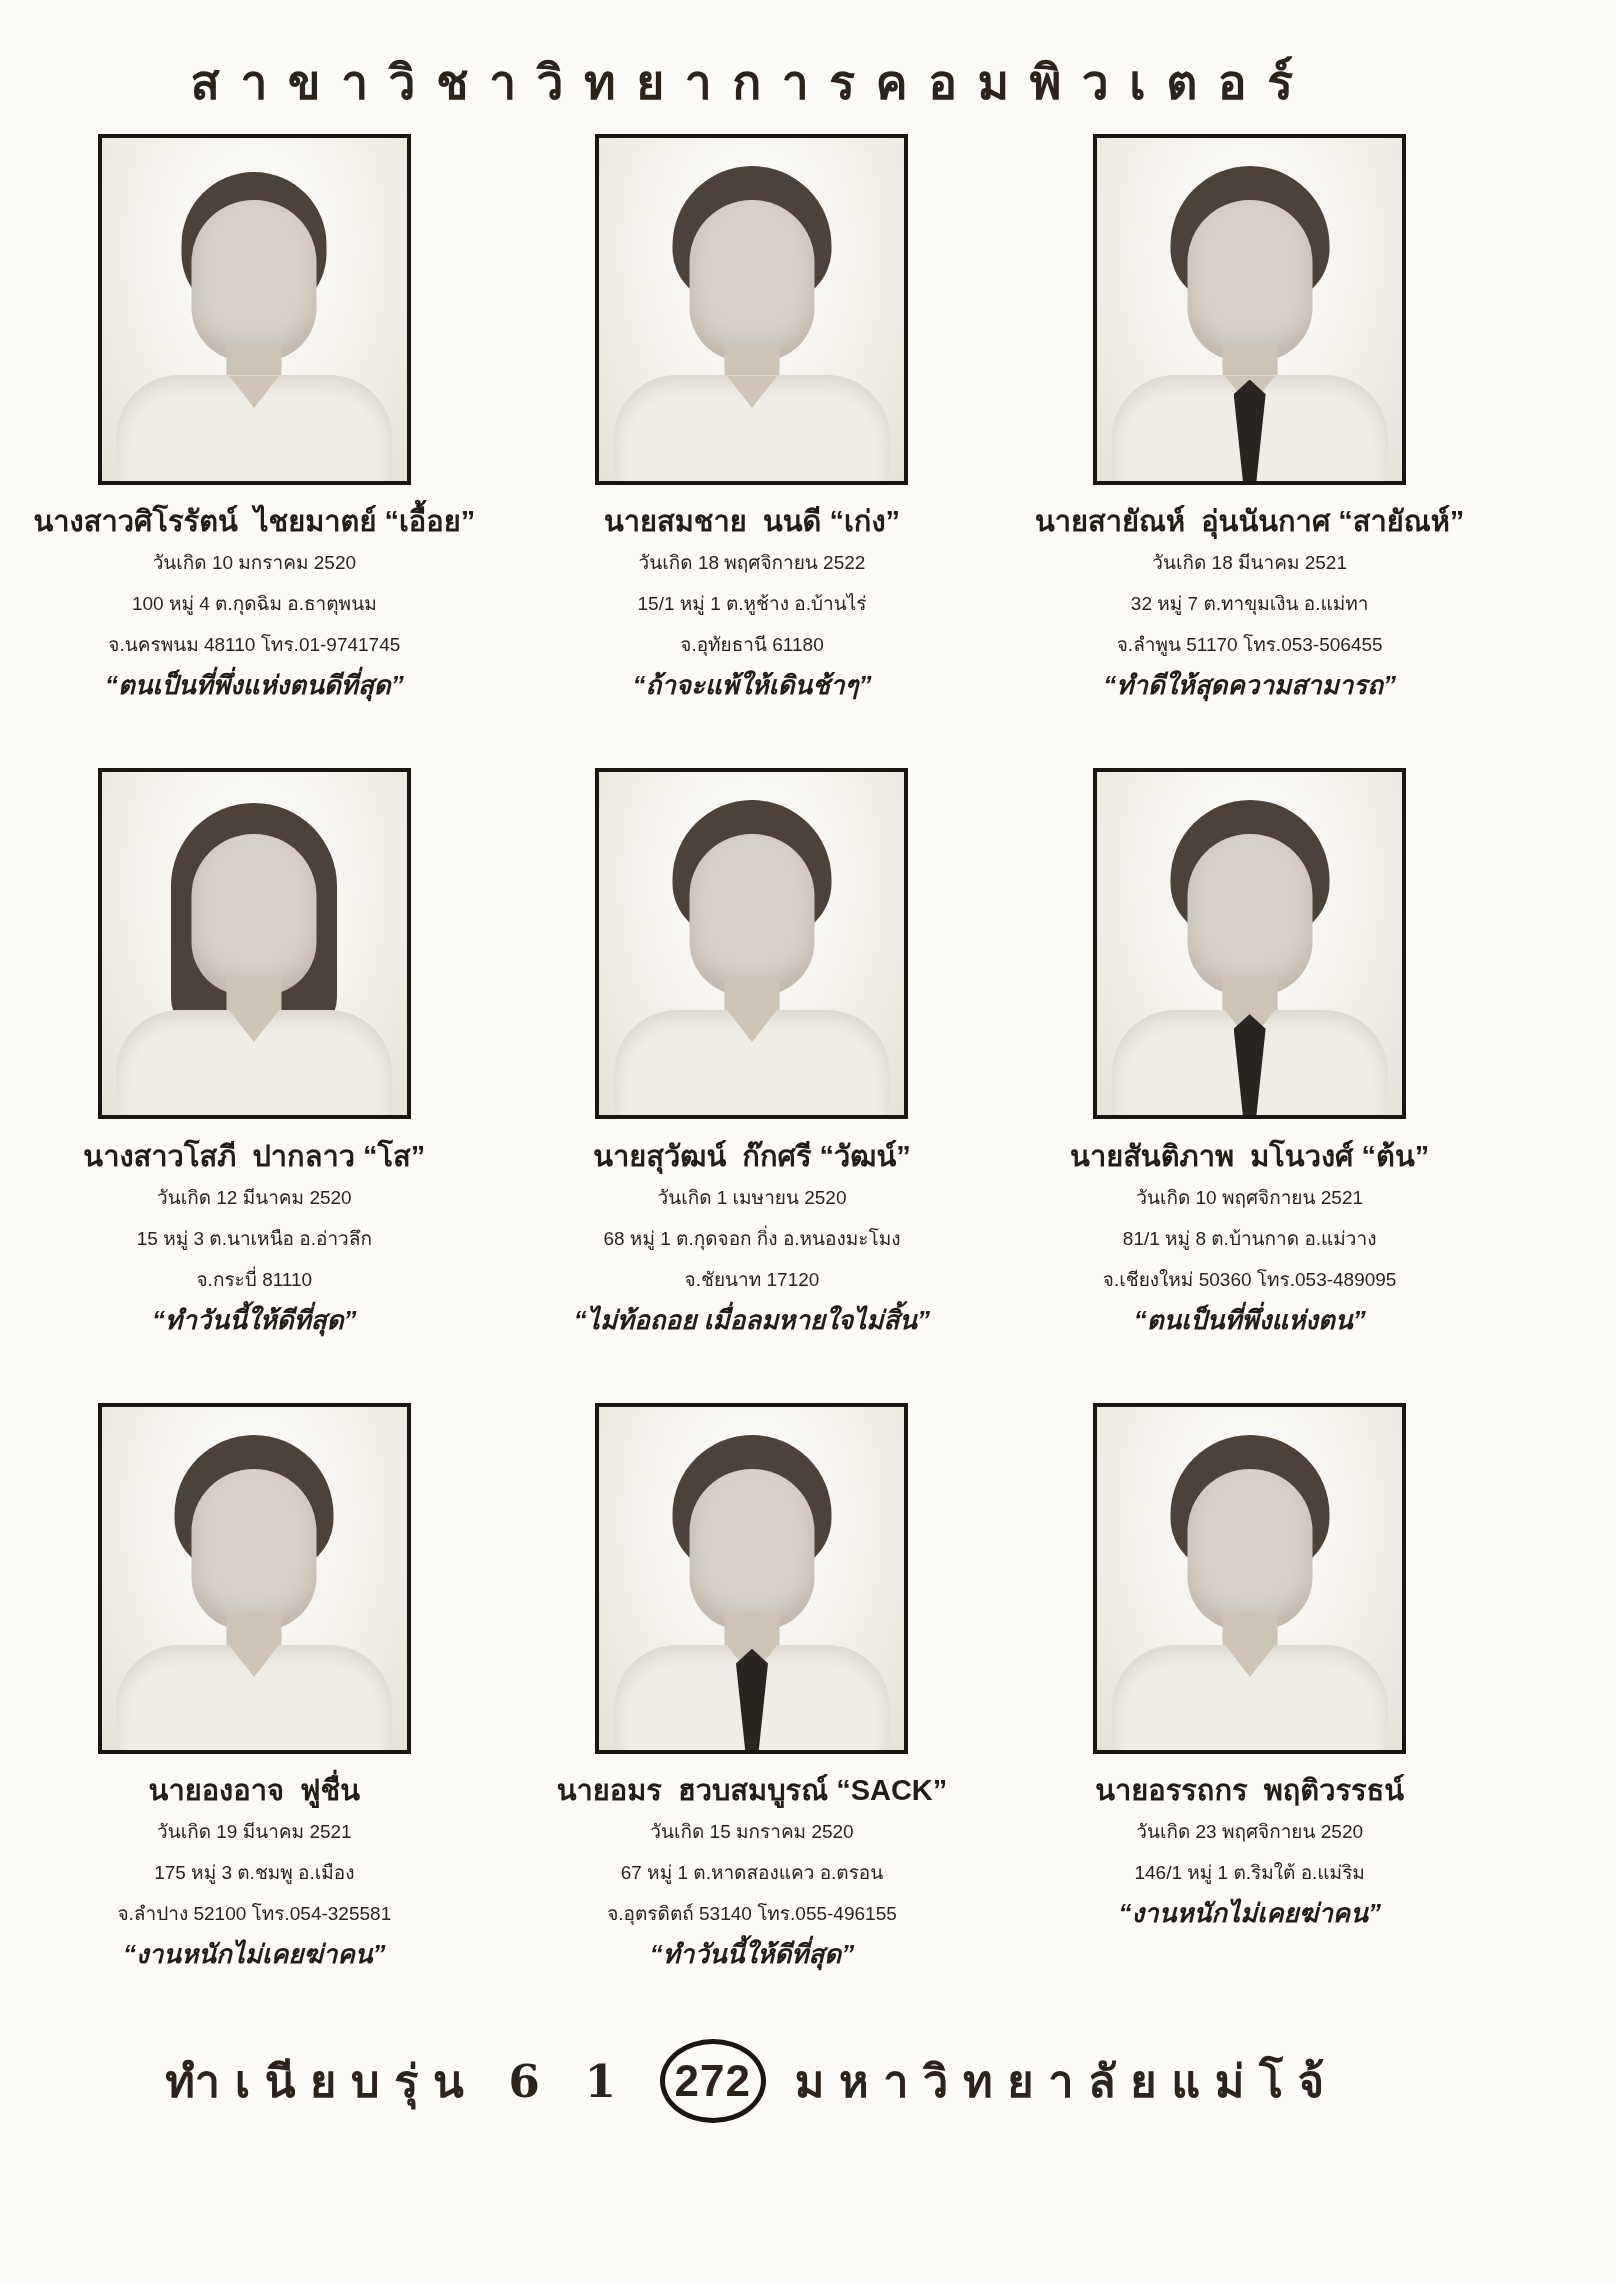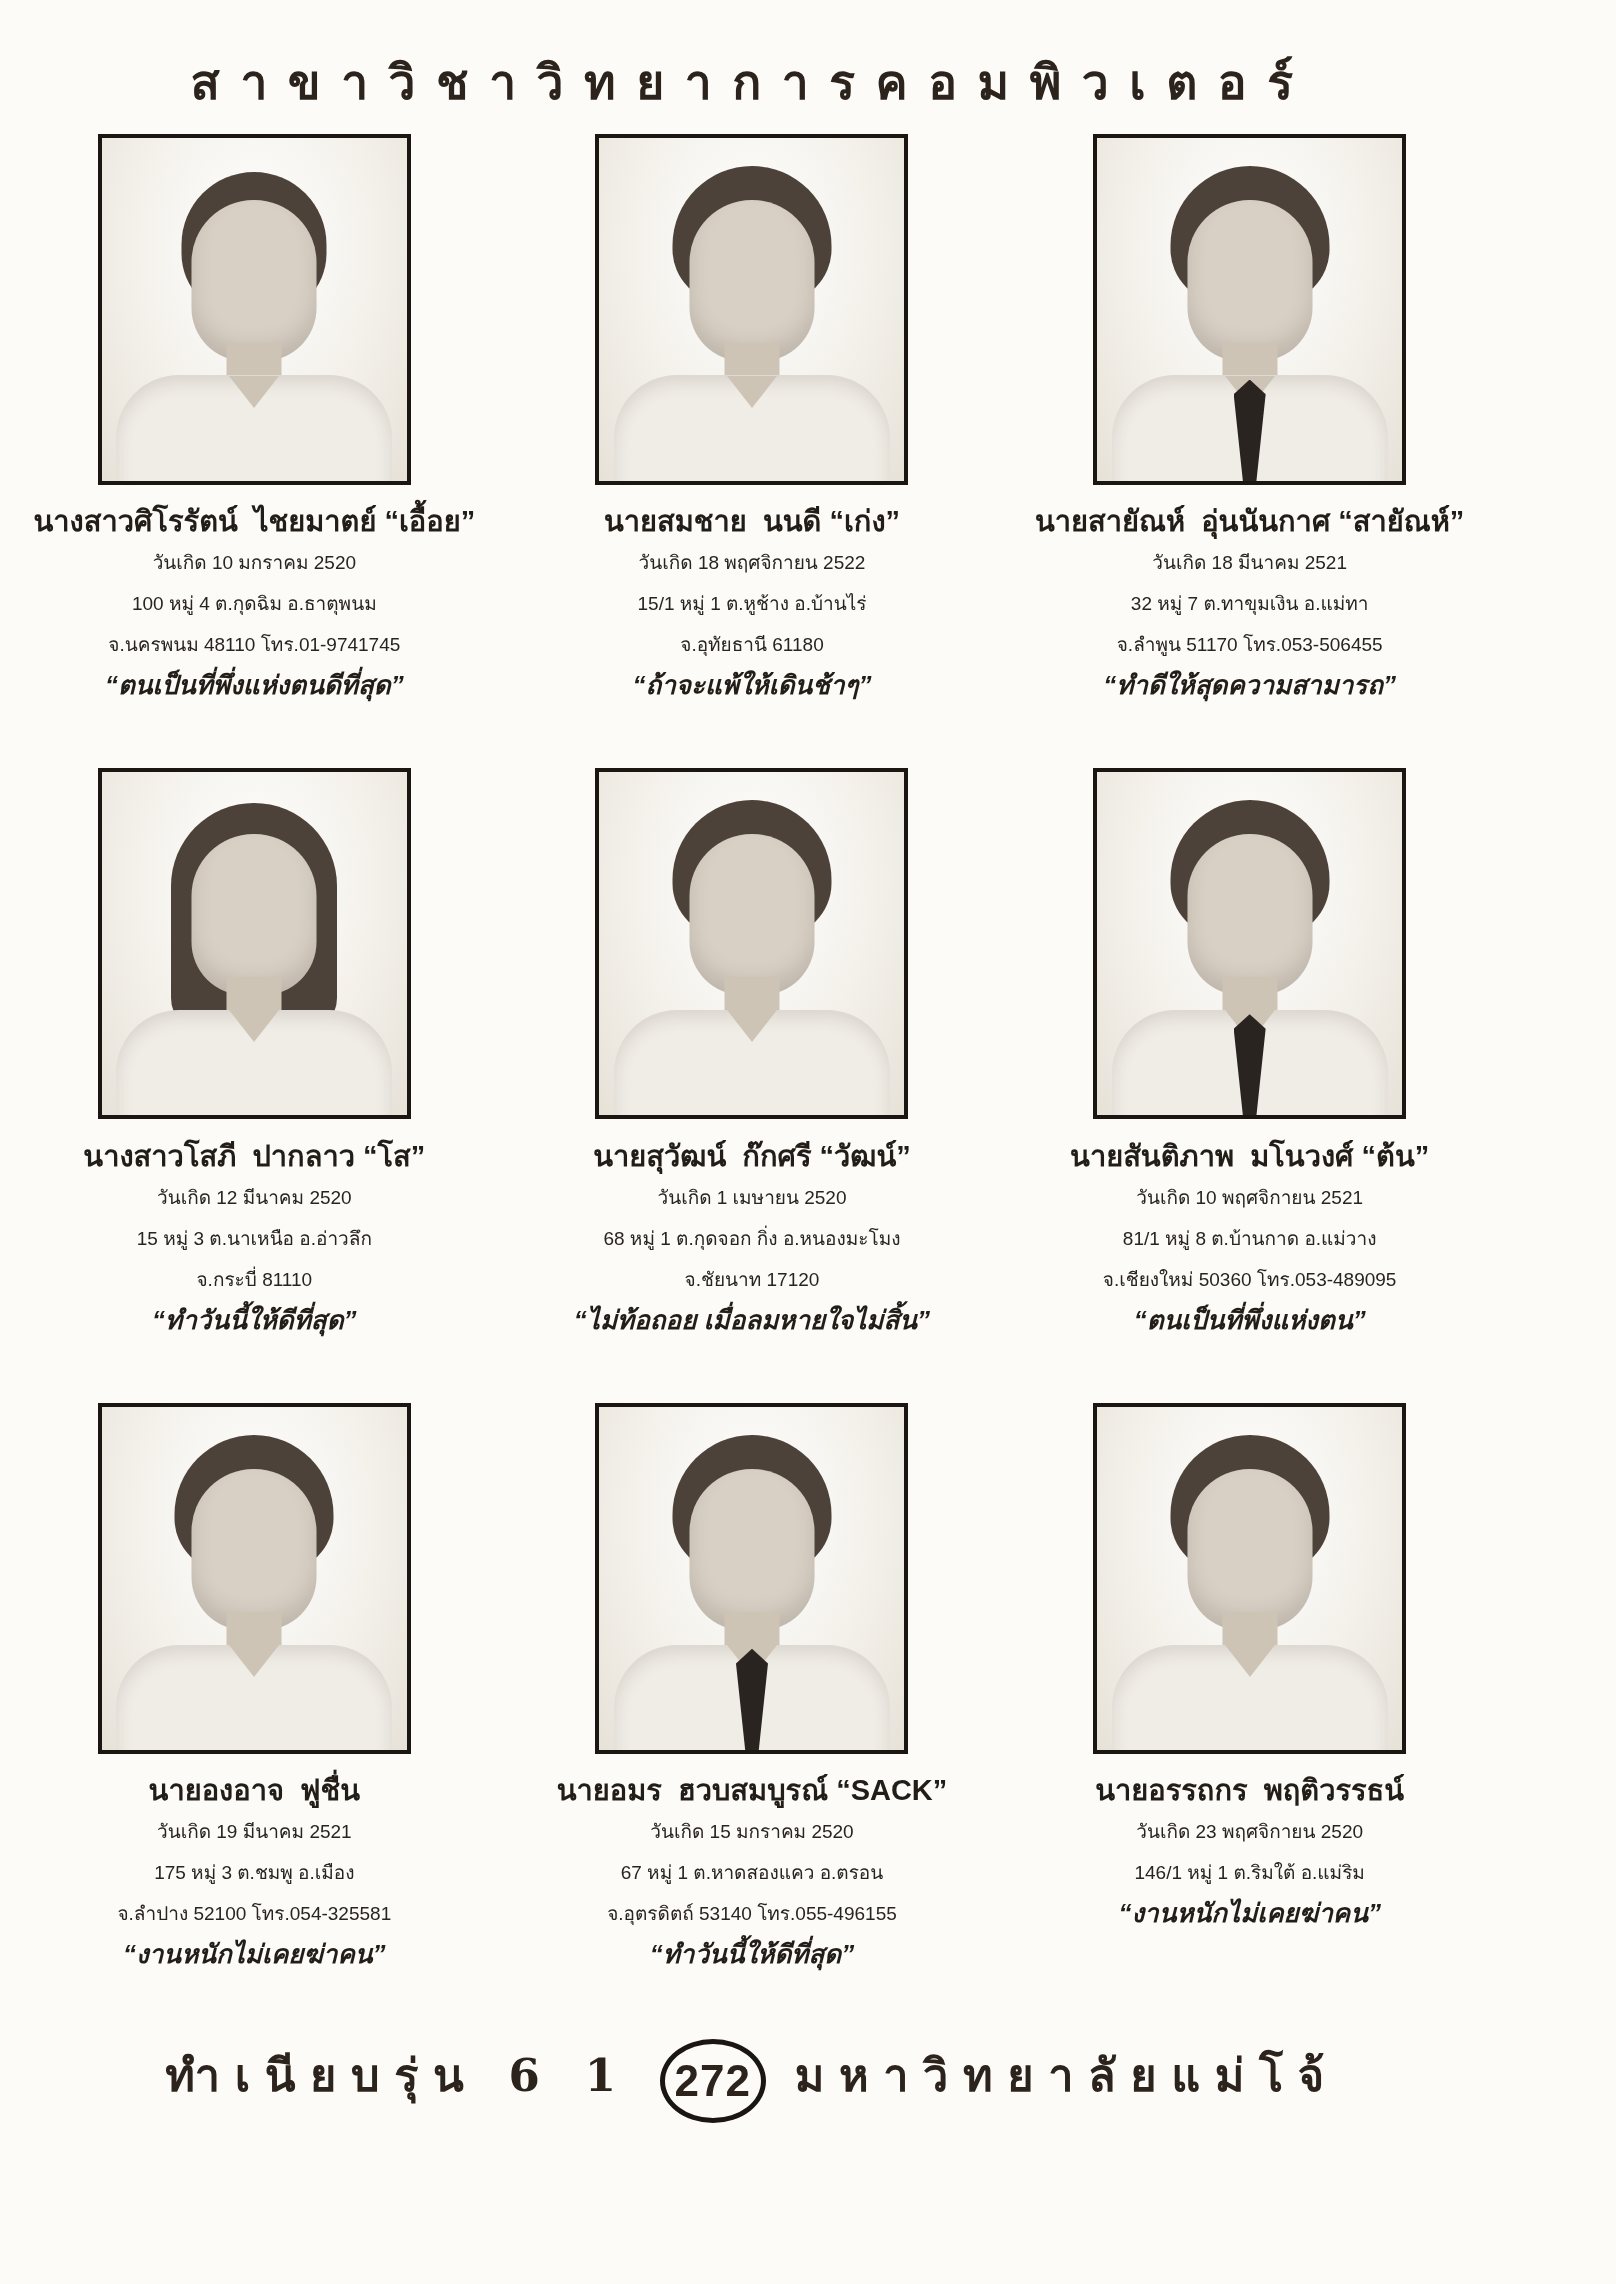--- a/index.html
+++ b/index.html
@@ -81,21 +81,21 @@
   
   .caption{
     margin-top:16.6px;text-align:center;
     line-height:41px;width:488px;
   }
   .s-name{font-size:29px;font-weight:700;white-space:pre-wrap;color:#231d18;}
   .s-line{font-size:19px;color:#2a241f;}
   .s-motto{font-size:26px;font-weight:700;font-style:italic;color:#231d18;text-align:center;}
   
   .footer{
-    display:flex;align-items:flex-start;gap:29px;
+    display:flex;align-items:center;gap:29px;
     margin-top:2px;
     font-family:"DejaVu Serif",serif;font-weight:700;color:#2c231d;
   }
   .footer-text{font-size:45px;letter-spacing:14.6px;white-space:nowrap;}
   .page-badge{
     border:5.4px solid #1b1611;border-radius:50%;
     min-width:96px;height:74px;
     display:flex;align-items:center;justify-content:center;
     font-family:"Liberation Sans",sans-serif;
     font-size:44px;font-weight:700;letter-spacing:1px;

